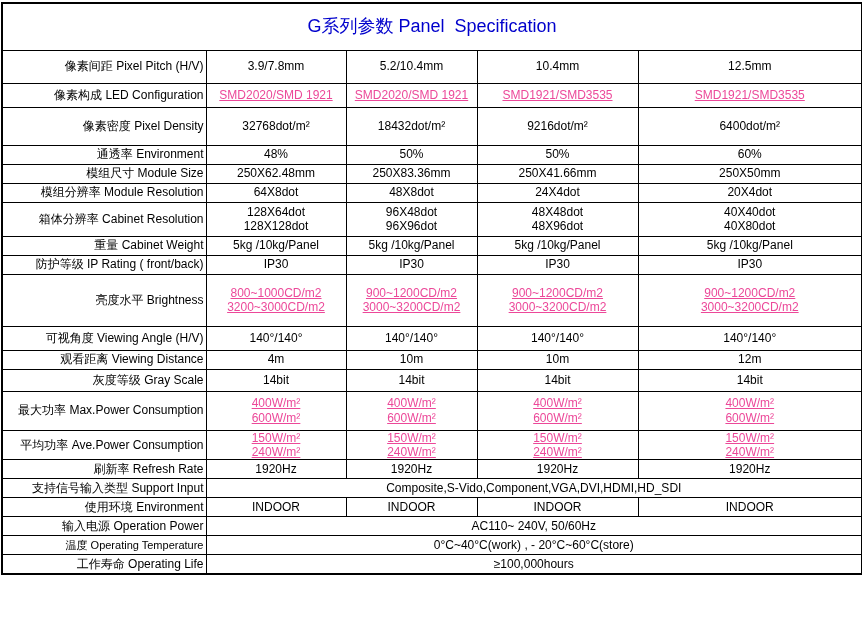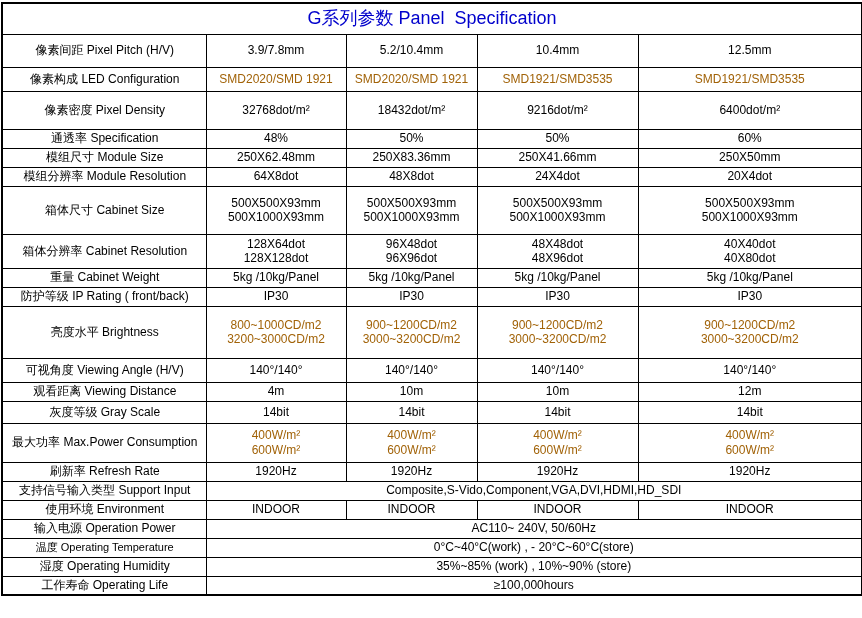--- a/index.html
+++ b/index.html
@@ -17,33 +17,33 @@
     font-family: "Liberation Sans", sans-serif;
     font-size: 12px;
     color: #000000;
     text-align: center;
     vertical-align: middle;
     padding: 0 2px;
     line-height: 1.2;
     overflow: hidden;
   }
   td.label {
-    text-align: center;
+    text-align: right;
     padding-left: 3px;
     white-space: nowrap;
   }
   td.val { white-space: pre-line; }
   td.title {
     font-size: 18px;
     color: #0000CC;
     white-space: pre;
     font-weight: 400;
-    padding: 4px;
-  }
-  tr.red td.val { color: #a16207; }
+    padding: 12px;
+  }
+  tr.red td.val { color: #ec4899; text-decoration: underline; }
   td.mono { font-family: Liberation Sans, sans-serif; font-size: 11px; }
 </style>
 </head>
 <body>
 
 <div class="page">
 <table class="spec">
   <colgroup>
     <col style="width:204px">
         <col style="width:140px">
@@ -75,21 +75,21 @@
 
   <tr style="height:38px">
     <td class="label">像素密度 Pixel Density</td>
     <td class="val">32768dot/m²</td>
     <td class="val">18432dot/m²</td>
     <td class="val">9216dot/m²</td>
     <td class="val">6400dot/m²</td>
   </tr>
 
   <tr style="height:19px">
-    <td class="label">通透率 Specification</td>
+    <td class="label">通透率 Environment</td>
     <td class="val">48%</td>
     <td class="val">50%</td>
     <td class="val">50%</td>
     <td class="val">60%</td>
   </tr>
 
   <tr style="height:19px">
     <td class="label">模组尺寸 Module Size</td>
     <td class="val">250X62.48mm</td>
     <td class="val">250X83.36mm</td>
@@ -98,31 +98,20 @@
   </tr>
 
   <tr style="height:19px">
     <td class="label">模组分辨率  Module Resolution</td>
     <td class="val">64X8dot</td>
     <td class="val">48X8dot</td>
     <td class="val">24X4dot</td>
     <td class="val">20X4dot</td>
   </tr>
 
-  <tr style="height:48px">
-    <td class="label">箱体尺寸 Cabinet Size</td>
-    <td class="val">500X500X93mm
-500X1000X93mm</td>
-    <td class="val">500X500X93mm
-500X1000X93mm</td>
-    <td class="val">500X500X93mm
-500X1000X93mm</td>
-    <td class="val">500X500X93mm
-500X1000X93mm</td>
-  </tr>
 
   <tr style="height:34px">
     <td class="label">箱体分辨率 Cabinet Resolution</td>
     <td class="val">128X64dot
 128X128dot</td>
     <td class="val">96X48dot
 96X96dot</td>
     <td class="val">48X48dot
 48X96dot</td>
     <td class="val">40X40dot
@@ -186,20 +175,31 @@
     <td class="val">400W/m²
 600W/m²</td>
     <td class="val">400W/m²
 600W/m²</td>
     <td class="val">400W/m²
 600W/m²</td>
     <td class="val">400W/m²
 600W/m²</td>
   </tr>
 
+  <tr class="red" style="height:28px">
+    <td class="label">平均功率 Ave.Power Consumption</td>
+    <td class="val">150W/m²
+240W/m²</td>
+    <td class="val">150W/m²
+240W/m²</td>
+    <td class="val">150W/m²
+240W/m²</td>
+    <td class="val">150W/m²
+240W/m²</td>
+  </tr>
 
   <tr style="height:19px">
     <td class="label">刷新率 Refresh Rate</td>
     <td class="val">1920Hz</td>
     <td class="val">1920Hz</td>
     <td class="val">1920Hz</td>
     <td class="val">1920Hz</td>
   </tr>
 
   <tr style="height:19px">
@@ -218,24 +218,20 @@
   <tr style="height:19px">
     <td class="label">输入电源 Operation Power</td>
     <td class="val" colspan="4">AC110~ 240V,  50/60Hz</td>
   </tr>
 
   <tr style="height:19px">
     <td class="label mono">温度 Operating Temperature</td>
     <td class="val" colspan="4">0°C~40°C(work) , - 20°C~60°C(store)</td>
   </tr>
 
-  <tr style="height:19px">
-    <td class="label">湿度 Operating Humidity</td>
-    <td class="val" colspan="4">35%~85% (work) , 10%~90% (store)</td>
-  </tr>
 
   <tr style="height:19px">
     <td class="label">工作寿命 Operating Life</td>
     <td class="val" colspan="4">≥100,000hours</td>
   </tr>
 
 </tbody>
     </table>
 </div>
 

